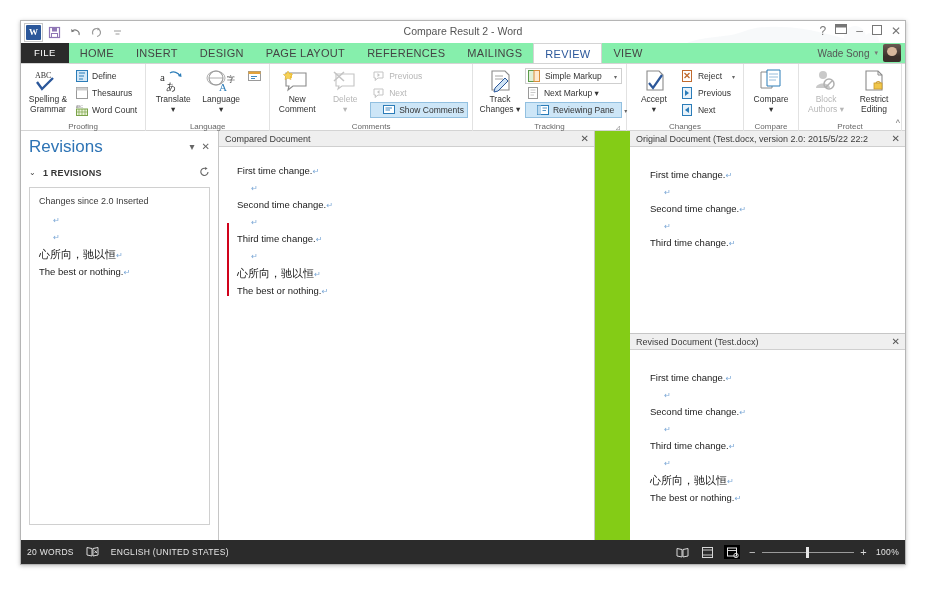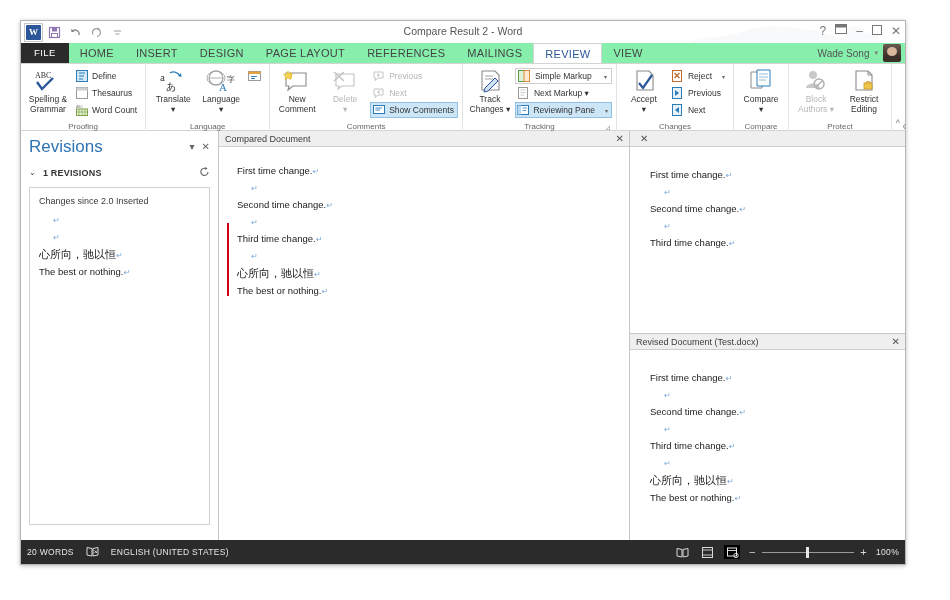--- a/index.html
+++ b/index.html
@@ -140,21 +140,21 @@
   .bigbtn.dis { color: #b6b6b6; }
   .smallcol { display: flex; flex-direction: column; gap: 1px; padding-top: 2px; }
   .smallbtn {
     display: flex; align-items: center; gap: 4px;
     font-size: 8.5px; color: #333; height: 16px; padding: 0 4px 0 2px;
     white-space: nowrap;
   }
   .smallbtn.dis { color: #b6b6b6; }
   .smallbtn.sel {
     background: #cde6f7; border: 1px solid #92c0e0;
-    padding: 0 3px 0 1px;
+    padding: 0 3px 0 11px;
   }
   .smallbtn .ico { width: 13px; height: 13px; display:flex; align-items:center; justify-content:center; }
   .caret { font-size: 6px; color: #666; margin-left: auto; padding-left: 6px; }
   .ribbon-collapse {
     position: absolute; right: 5px; bottom: 2px;
     font-size: 9px; color: #777;
   }
 
   
   .work {
@@ -189,21 +189,21 @@
     border: 1px solid #d0d0d0; background: #ffffff;
     padding: 8px 9px; overflow: hidden;
   }
   .rev-card .hdr { font-size: 9px; color: #3b3b3b; margin-bottom: 6px; }
   .pil { color: #7aa7d6; font-size: 8px; }
   .doc-line { font-size: 9.5px; color: #1a1a1a; line-height: 16px; white-space: nowrap; }
   .doc-line.cjk { font-size: 11px; }
   .doc-line.blank { padding-left: 14px; }
 
   
-  .docpanes { flex: 1; display: flex; }
+  .docpanes { flex: 1; display: flex; gap: 35px; }
   .midpane {
     flex: 1; display: flex; flex-direction: column;
     border-right: 1px solid #c6c6c6;
   }
   .rightcol { width: 275px; display: flex; flex-direction: column; }
   .pane-hdr {
     height: 16px; background: #efefef;
     border-bottom: 1px solid #cfcfcf;
     display: flex; align-items: center;
     padding: 0 5px 0 6px;
@@ -685,20 +685,21 @@
           <div class="doc-line blank"><span class="pil">↵</span></div>
           <div class="doc-line cjk"><span>心所向，驰以恒</span><span class="pil">↵</span></div>
           <div class="doc-line"><span>The best or nothing.</span><span class="pil">↵</span></div>
         </div>
       </div>
 
       <div class="rightcol">
 
         <div class="origpane">
           <div class="pane-hdr">
+            <span class="ttl">Original Document (Test.docx, version 2.0: 2015/5/22 22:2</span>
             <span class="x">✕</span>
           </div>
           <div class="pane-body sub">
             <div class="doc-line"><span>First time change.</span><span class="pil">↵</span></div>
             <div class="doc-line blank"><span class="pil">↵</span></div>
             <div class="doc-line"><span>Second time change.</span><span class="pil">↵</span></div>
             <div class="doc-line blank"><span class="pil">↵</span></div>
             <div class="doc-line"><span>Third time change.</span><span class="pil">↵</span></div>
           </div>
         </div>

